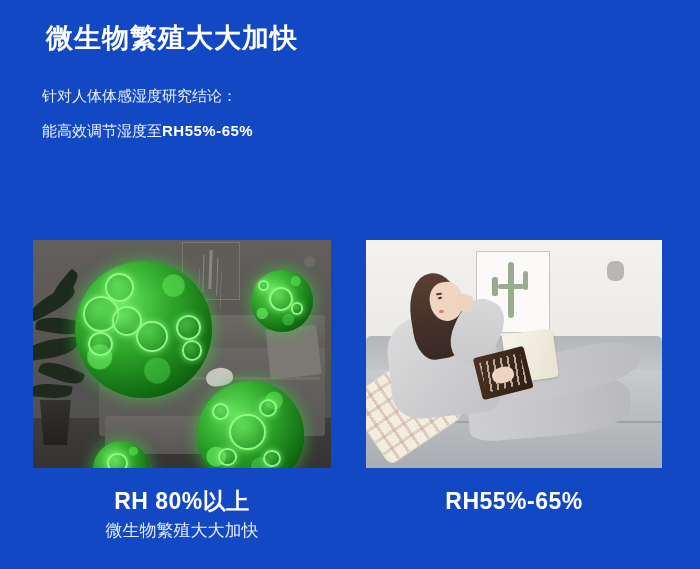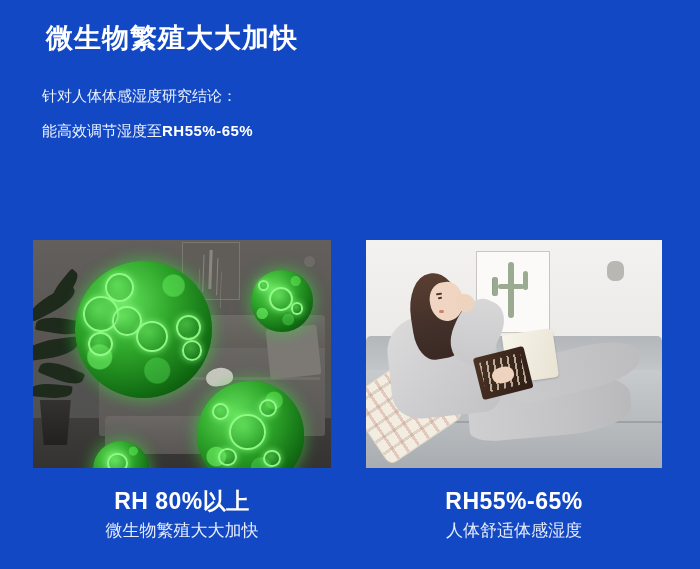--- a/index.html
+++ b/index.html
@@ -435,15 +435,14 @@
   </div>
 </div>
 
 <div class="captions">
   <div class="caption caption-left">
     <div class="cap-title">RH 80%以上</div>
     <div class="cap-sub">微生物繁殖大大加快</div>
   </div>
   <div class="caption caption-right">
     <div class="cap-title">RH55%-65%</div>
-    <div class="cap-sub">人体舒适体感湿度</div>
   </div>
 </div>
 
 </body></html>

